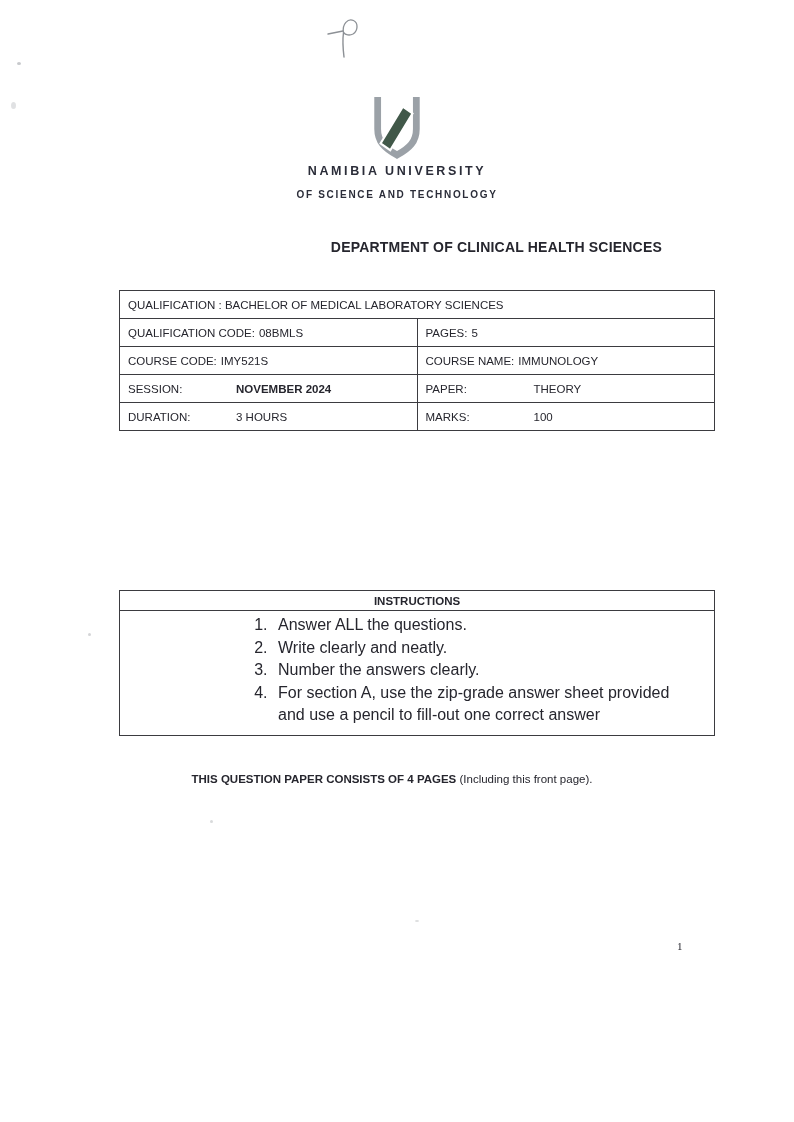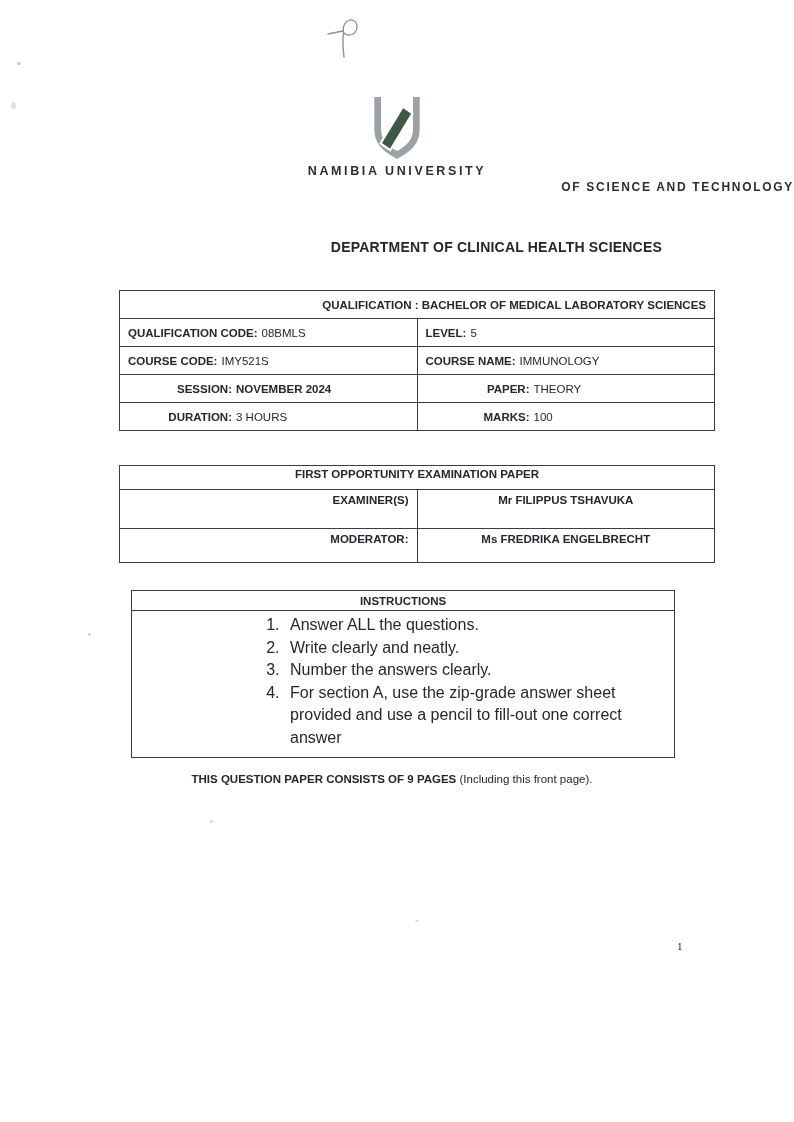--- a/index.html
+++ b/index.html
@@ -16,55 +16,54 @@
   .hand-mark { position:absolute; left:322px; top:13px; width:48px; height:52px; }
 
   
   .logo-block { position:absolute; top:95px; left:0; width:794px; text-align:center; }
   .shield-wrap { display:inline-block; width:58px; height:64px; }
   .logo-name {
     margin-top:1px; font-size:12.5px; font-weight:bold; letter-spacing:2.6px;
     color:#2b2d39;
   }
   .logo-sub {
-    margin-top:2px; font-size:12px; font-weight:bold; letter-spacing:1.7px;
+    margin-top:11px; font-size:10px; font-weight:bold; letter-spacing:1.7px;
     color:#2b2d39;
-    text-align:right;
   }
 
   
   .h-faculty { position:absolute; top:206px; left:0; width:794px; text-align:center;
     font-size:12px; font-weight:bold; letter-spacing:0.2px; }
   .h-dept { position:absolute; top:239px; left:0; width:662px; text-align:right;
     font-size:14px; font-weight:bold; letter-spacing:0.2px; }
 
   
   table { border-collapse:collapse; table-layout:fixed; background:#fff; }
   td { border:1.4px solid #3b3b40; font-size:11.5px; vertical-align:middle; }
-  .lbl { font-weight:bold;text-align:right; }
+  .lbl { font-weight:normal; }
   .val { font-weight:normal; margin-left:4px; }
   .v-bold { font-weight:bold; }
 
   
   .t-qual { position:absolute; left:119px; top:290px; width:596px; }
   .t-qual td { padding:4px 8px; height:28px; }
   .t-qual .c1 { width:249px; }
   .spaced .lbl { display:inline-block; width:104px; }
 
   
   .t-exam { position:absolute; left:119px; top:465px; width:596px; }
   .t-exam .hdr td { text-align:center; font-weight:bold; height:24px; padding:2px 6px; }
   .t-exam td { padding:4px 8px; vertical-align:top; }
   .t-exam .c1 { width:110px; }
   .t-exam .r1 td { height:39px; }
   .t-exam .r2 td { height:34px; }
   .t-exam .cval { text-align:center; font-weight:bold; }
 
   
-  .t-instr { position:absolute; left:131px; top:590px; width:544px; }
+  .t-instr { position:absolute; left:119px; top:590px; width:596px; }
   .t-instr .hdr td { text-align:center; font-weight:bold; height:20px; padding:2px 6px; }
   .t-instr .body td { padding:3px 14px 8px 0; }
   .t-instr ol { margin:0; padding-left:152px; }
   .t-instr li { font-size:16px; line-height:22.5px; padding-left:6px; }
 
   
   .statement { position:absolute; top:773px; left:0; width:784px; text-align:center;
     font-size:11.5px; }
   .statement .b { font-weight:bold; }
 
@@ -113,21 +112,21 @@
   <table class="t-qual">
     <tbody>
         <tr>
       <td colspan="2" class="lbl">QUALIFICATION : BACHELOR OF MEDICAL LABORATORY SCIENCES</td>
     </tr>
     <tr>
       <td class="c1">
         <span class="lbl">QUALIFICATION CODE:</span><span class="val">08BMLS</span>
       </td>
       <td>
-        <span class="lbl">LEVEL:</span><span class="val">5</span>
+        <span class="lbl">PAGES:</span><span class="val">5</span>
       </td>
     </tr>
     <tr>
       <td class="c1">
         <span class="lbl">COURSE CODE:</span><span class="val">IMY521S</span>
       </td>
       <td>
         <span class="lbl">COURSE NAME:</span><span class="val">IMMUNOLOGY</span>
       </td>
     </tr>
@@ -143,53 +142,38 @@
       <td class="c1 spaced">
         <span class="lbl">DURATION:</span><span class="val">3 HOURS</span>
       </td>
       <td class="spaced">
         <span class="lbl">MARKS:</span><span class="val">100</span>
       </td>
     </tr>
   </tbody>
     </table>
 
-  <table class="t-exam">
-    <tbody>
-        <tr class="hdr">
-      <td colspan="2">FIRST OPPORTUNITY EXAMINATION PAPER</td>
-    </tr>
-    <tr class="r1">
-      <td class="c1 lbl">EXAMINER(S)</td>
-      <td class="cval">Mr FILIPPUS TSHAVUKA</td>
-    </tr>
-    <tr class="r2">
-      <td class="c1 lbl">MODERATOR:</td>
-      <td class="cval">Ms  FREDRIKA ENGELBRECHT</td>
-    </tr>
-  </tbody>
-    </table>
 
   <table class="t-instr">
     <tbody>
         <tr class="hdr">
       <td>INSTRUCTIONS</td>
     </tr>
     <tr class="body">
       <td>
         <ol>
           <li>Answer ALL the questions.</li>
           <li>Write clearly and neatly.</li>
           <li>Number the answers clearly.</li>
           <li>For section A, use the zip-grade answer sheet provided and use a pencil to fill-out one correct answer</li>
         </ol>
       </td>
     </tr>
   </tbody>
     </table>
 
   <div class="statement">
-    <span class="b">THIS QUESTION PAPER CONSISTS OF 9 PAGES</span><span> (Including this front page).</span>
+    <span class="b">THIS QUESTION PAPER CONSISTS OF 4 PAGES</span><span> (Including this front page).</span>
   </div>
 
   <div class="page-num">1</div>
 
 </div>
 
 </body></html>

